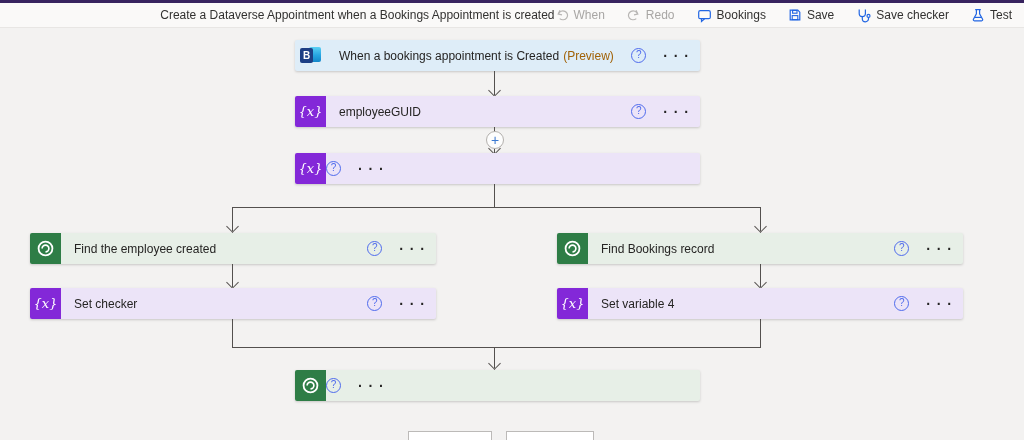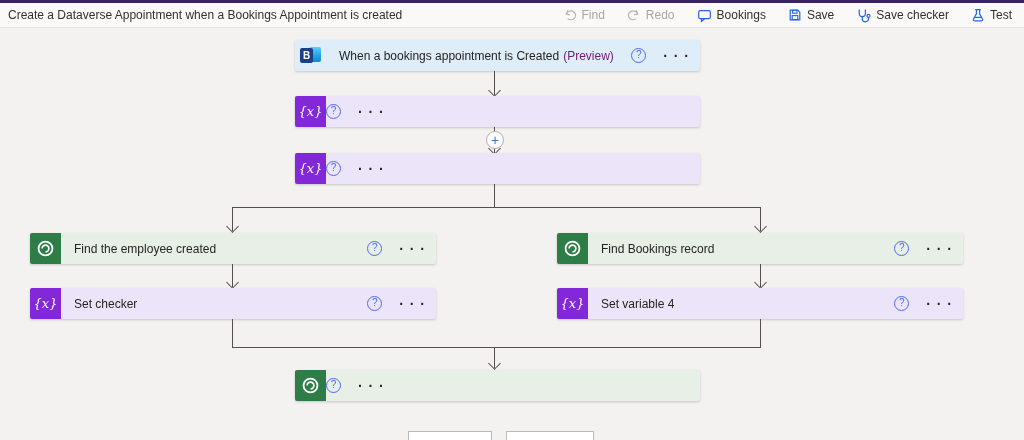--- a/index.html
+++ b/index.html
@@ -6,21 +6,21 @@
   body{
     width:1024px;height:440px;overflow:hidden;
     background:#f3f2f1;
     font-family:"Liberation Sans",sans-serif;
     font-size:12px;color:#323130;
   }
   
   .topstrip{height:3px;background:#37235f;}
   .toolbar{
     height:25px;background:#faf9f8;border-bottom:1px solid #e8e6e4;
-    display:flex;align-items:center;justify-content:space-between;
+    display:flex;align-items:center;justify-content:flex-end;
     padding:0 12px 0 8px;box-sizing:border-box;
   }
   .flow-title{font-size:12px;color:#323130;white-space:nowrap;}
   .actions{display:flex;align-items:center;gap:22px;}
   .tb{
     display:flex;align-items:center;gap:5px;background:none;border:none;padding:0;
     font-family:"Liberation Sans",sans-serif;font-size:12px;color:#323130;cursor:pointer;white-space:nowrap;
   }
   .tb .ticon{color:#2266e3;display:flex;align-items:center;}
   .tb.disabled{color:#a8a6a4;cursor:default;}
@@ -49,21 +49,21 @@
   .c-trigger{background:#deedf8;}
   .c-var{background:#ece4f8;}
   .c-dv{background:#e7efe7;}
   .nicon{
     width:31px;height:31px;flex:none;border-radius:2px 0 0 2px;
     display:flex;align-items:center;justify-content:center;position:relative;overflow:hidden;
   }
   .i-var{background:#8328d8;color:#fff;font-size:13px;font-family:"DejaVu Serif",serif;font-style:italic;}
   .i-dv{background:#2e7d46;}
   .nlabel{flex:1;padding-left:13px;white-space:nowrap;overflow:hidden;}
-  .preview{color:#701a75;margin-left:4px;}
+  .preview{color:#a16207;margin-left:4px;}
   .help{
     width:15px;height:15px;box-sizing:border-box;border:1.2px solid #4f6bed;color:#4f6bed;
     border-radius:50%;font-size:10px;line-height:12px;text-align:center;
     flex:none;margin-right:17px;cursor:pointer;
   }
   .menu{
     flex:none;margin-right:10px;color:#252423;font-size:14px;font-weight:bold;
     letter-spacing:1px;white-space:nowrap;cursor:pointer;
   }
   
@@ -90,21 +90,21 @@
 <div class="toolbar">
   <div class="flow-title">Create a Dataverse Appointment when a Bookings Appointment is created</div>
   <div class="actions">
     <button class="tb disabled">
       <span class="ticon">
         <svg width="14" height="14" viewBox="0 0 14 14">
             <path d="M5 2.2 L3.2 6 L7 6.8" fill="none" stroke="currentColor" stroke-width="1.2"></path>
             <path d="M3.4 6 a4.7 4.4 0 1 1 1.3 4.6" fill="none" stroke="currentColor" stroke-width="1.2"></path>
           </svg>
       </span>
-      <span>Find</span>
+      <span>When</span>
     </button>
     <button class="tb disabled">
       <span class="ticon" style="transform:scaleX(-1);">
         <svg width="14" height="14" viewBox="0 0 14 14">
             <path d="M5 2.2 L3.2 6 L7 6.8" fill="none" stroke="currentColor" stroke-width="1.2"></path>
             <path d="M3.4 6 a4.7 4.4 0 1 1 1.3 4.6" fill="none" stroke="currentColor" stroke-width="1.2"></path>
           </svg>
       </span>
       <span>Redo</span>
     </button>
@@ -162,20 +162,21 @@
     <div class="nlabel"><span>When a bookings appointment is Created</span><span class="preview">(Preview)</span></div>
     <span class="help">?</span>
     <span class="menu">· · ·</span>
   </div>
 
   <div class="ln v" style="left:494px;top:43px;height:24px;"></div>
   <div class="ah" style="left:490px;top:58px;"></div>
 
   <div class="node c-var" style="left:295px;top:68px;width:405px;">
     <div class="nicon i-var">{x}</div>
+    <div class="nlabel">employeeGUID</div>
     <span class="help">?</span>
     <span class="menu">· · ·</span>
   </div>
 
   <div class="ln v" style="left:494px;top:99px;height:26px;"></div>
   <div class="ah" style="left:490px;top:116px;"></div>
   <button class="plus">+</button>
 
   <div class="node c-var" style="left:295px;top:125px;width:405px;">
     <div class="nicon i-var">{x}</div>

